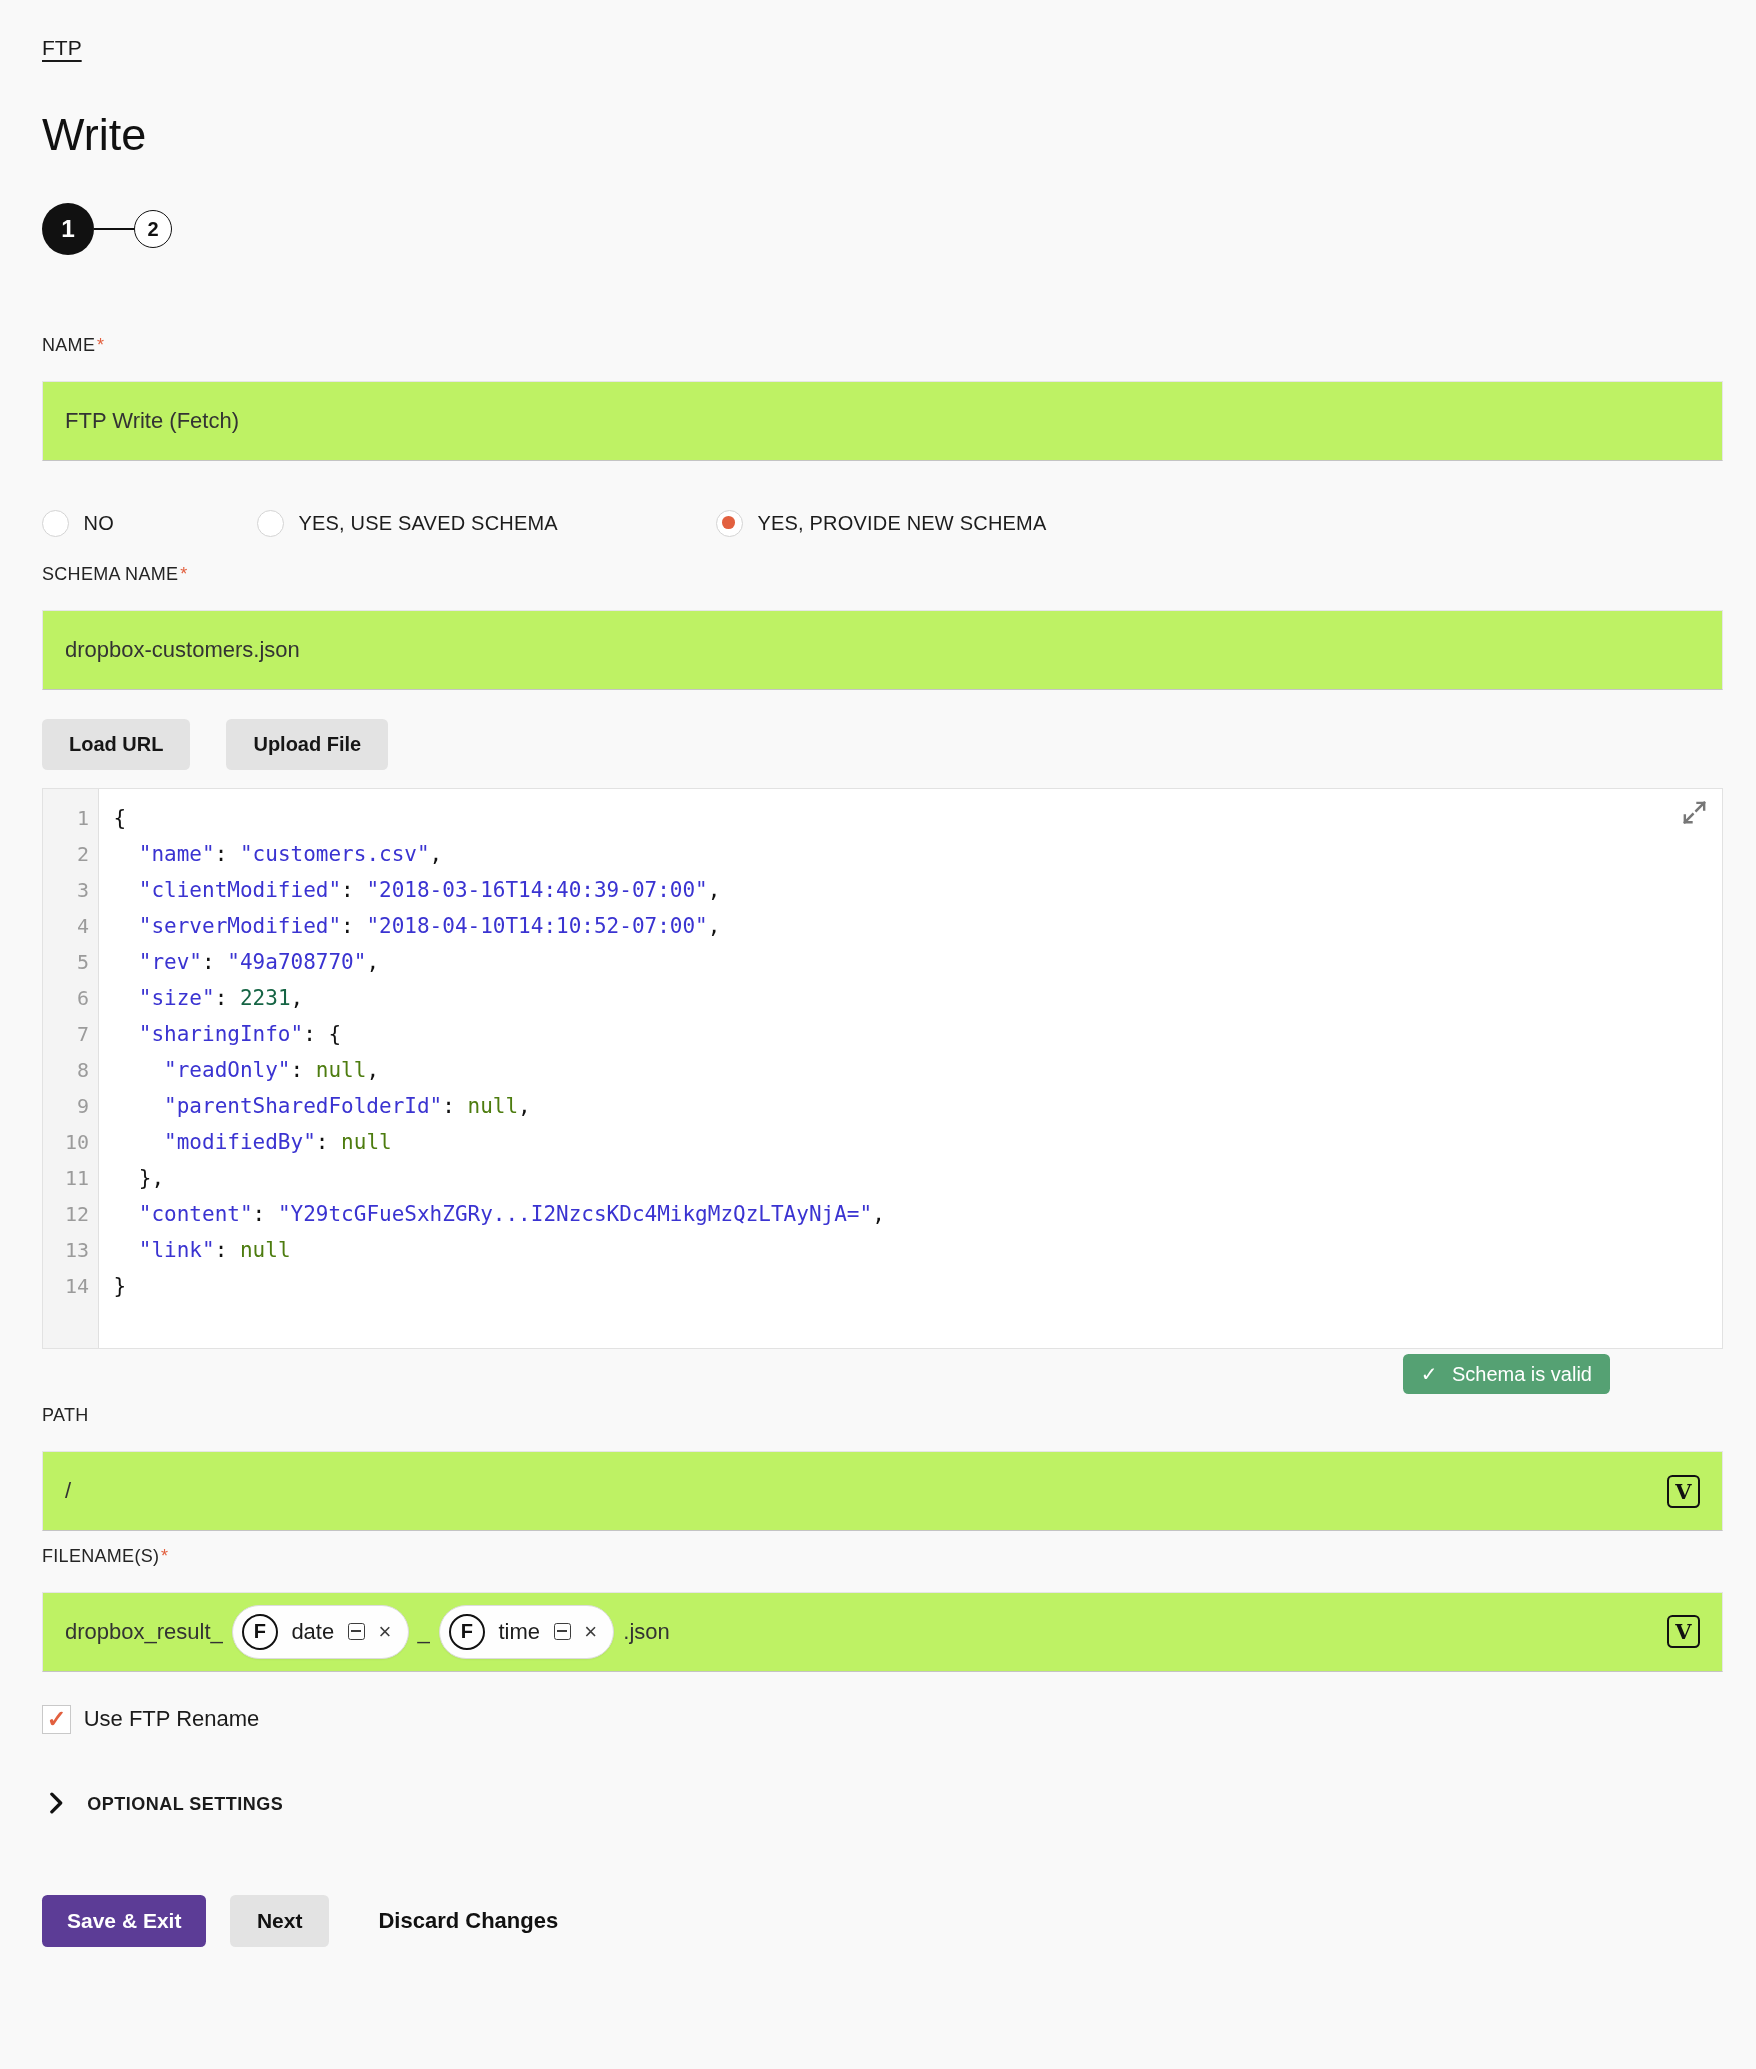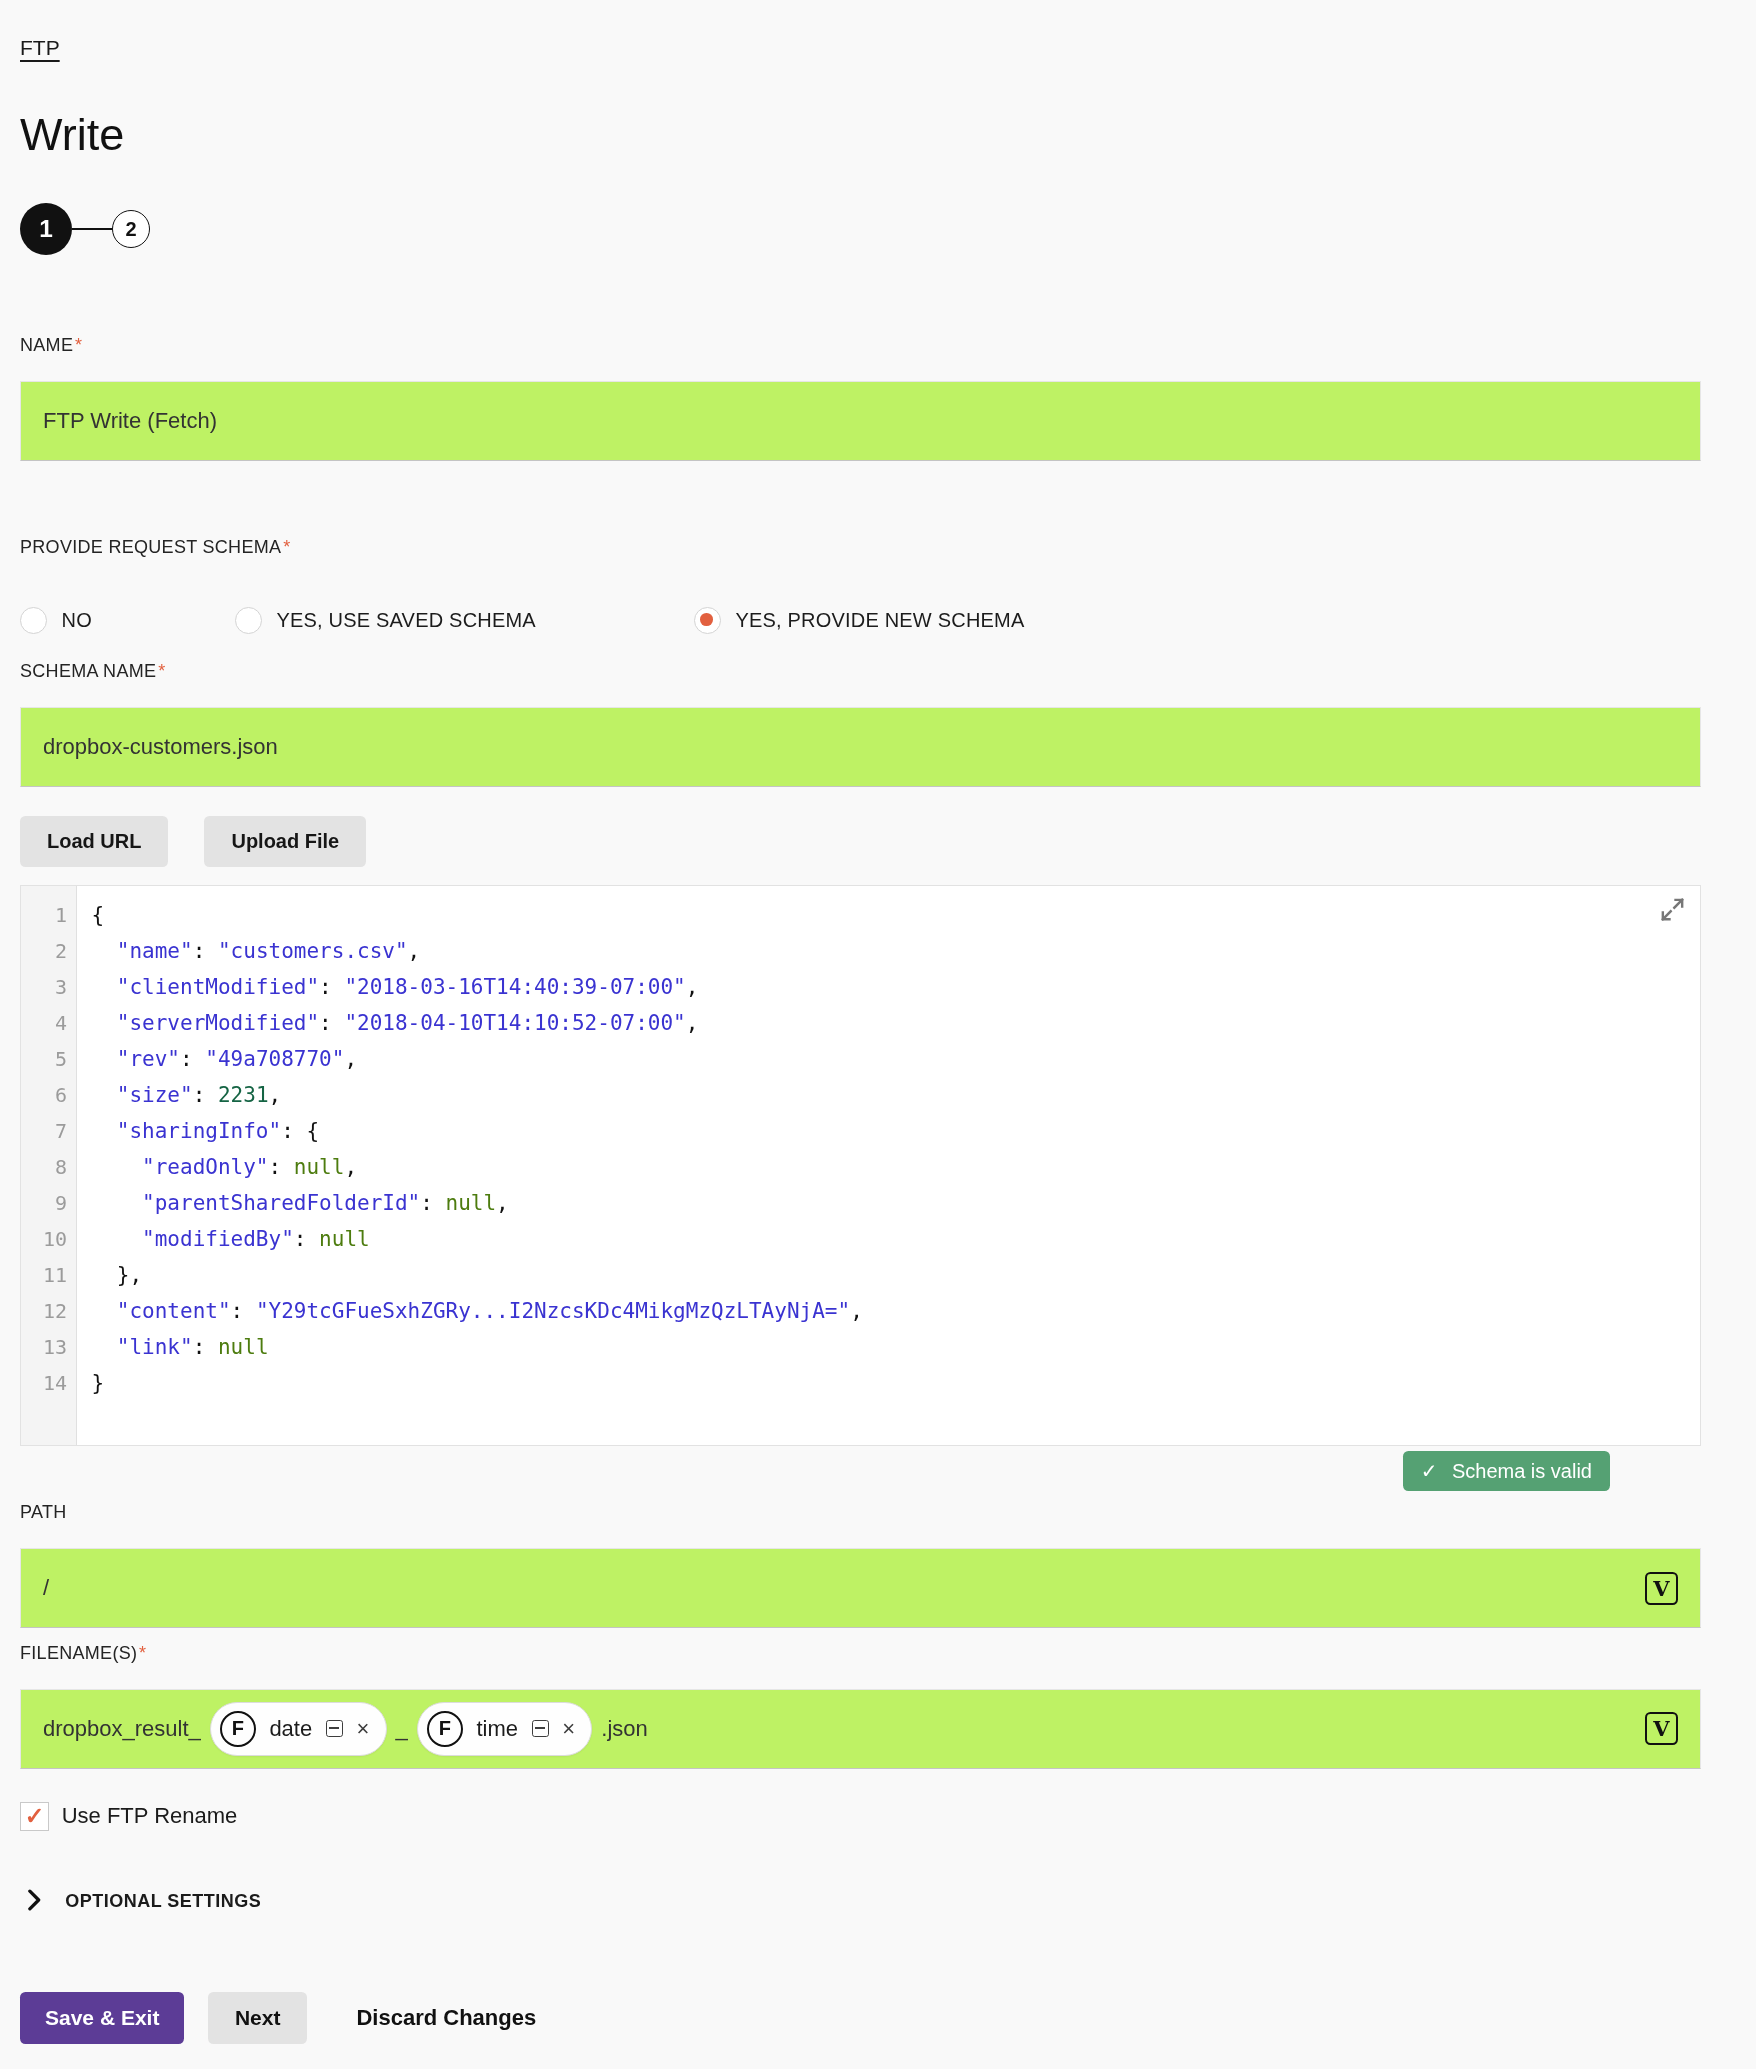--- a/index.html
+++ b/index.html
@@ -3,21 +3,21 @@
 <meta charset="utf-8">
 <style>
   * { box-sizing: border-box; margin: 0; padding: 0; }
   html,body { width: 1757px; height: 2070px; }
   body {
     background: #f9f9f9;
     font-family: "Liberation Sans", sans-serif;
     color: #1c1c1c;
     overflow: hidden;
   }
-  .page { padding: 36px 38px 0 20px; width: 1648px; }
+  .page { padding: 36px 38px 0 42px; width: 1648px; }
 
   
   .breadcrumb a {
     font-size: 21px; color: #1a1a1a; text-decoration: underline;
     text-underline-offset: 4.5px; cursor: pointer;
   }
 
   
   .title { margin-top: 49px; font-size: 45px; font-weight: 400; color: #111; }
 
@@ -185,21 +185,20 @@
     <div class="step-active">1</div>
     <div class="step-line"></div>
     <div class="step-inactive">2</div>
   </div>
 
   <div class="field-label mt-name"><span>NAME</span><span class="req">*</span></div>
   <div class="text-field">
     <span class="value">FTP Write (Fetch)</span>
   </div>
 
-  <div class="field-label mt-prs"><span>PROVIDE REQUEST SCHEMA</span><span class="req">*</span></div>
 
   <div class="radio-row">
     <div class="radio-opt m1">
       <span class="radio"></span>
       <span class="radio-label">NO</span>
     </div>
     <div class="radio-opt m2">
       <span class="radio"></span>
       <span class="radio-label">YES, USE SAVED SCHEMA</span>
     </div>

